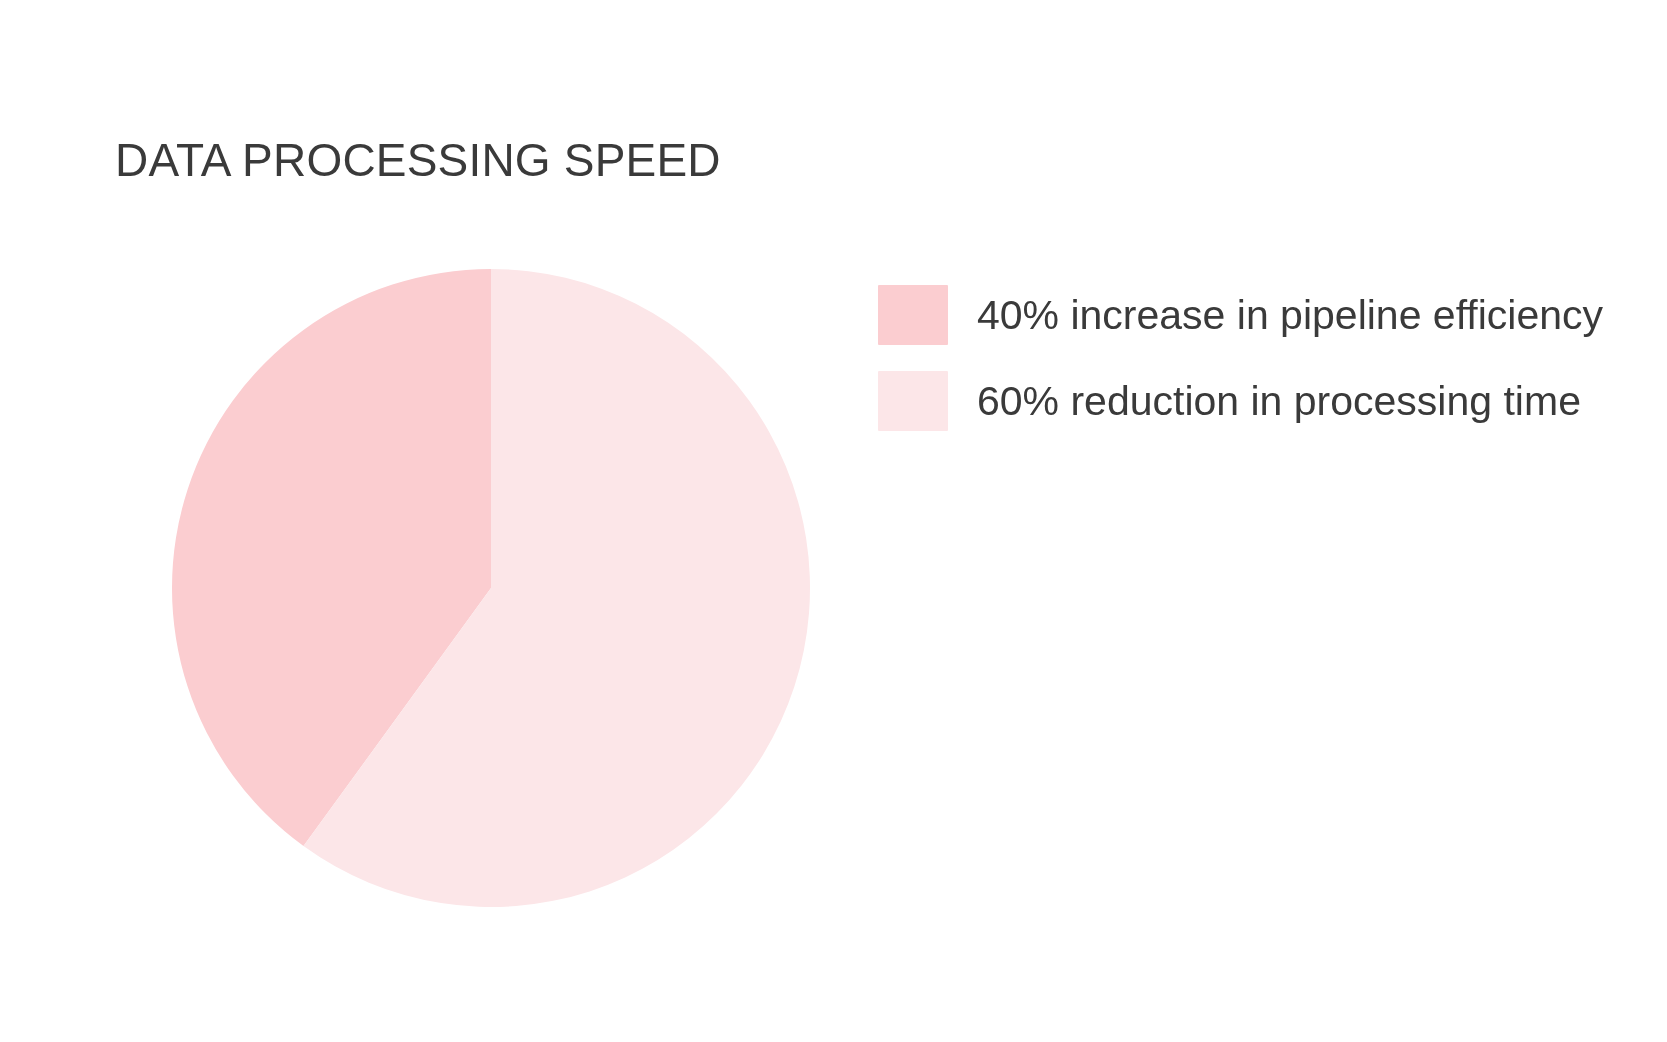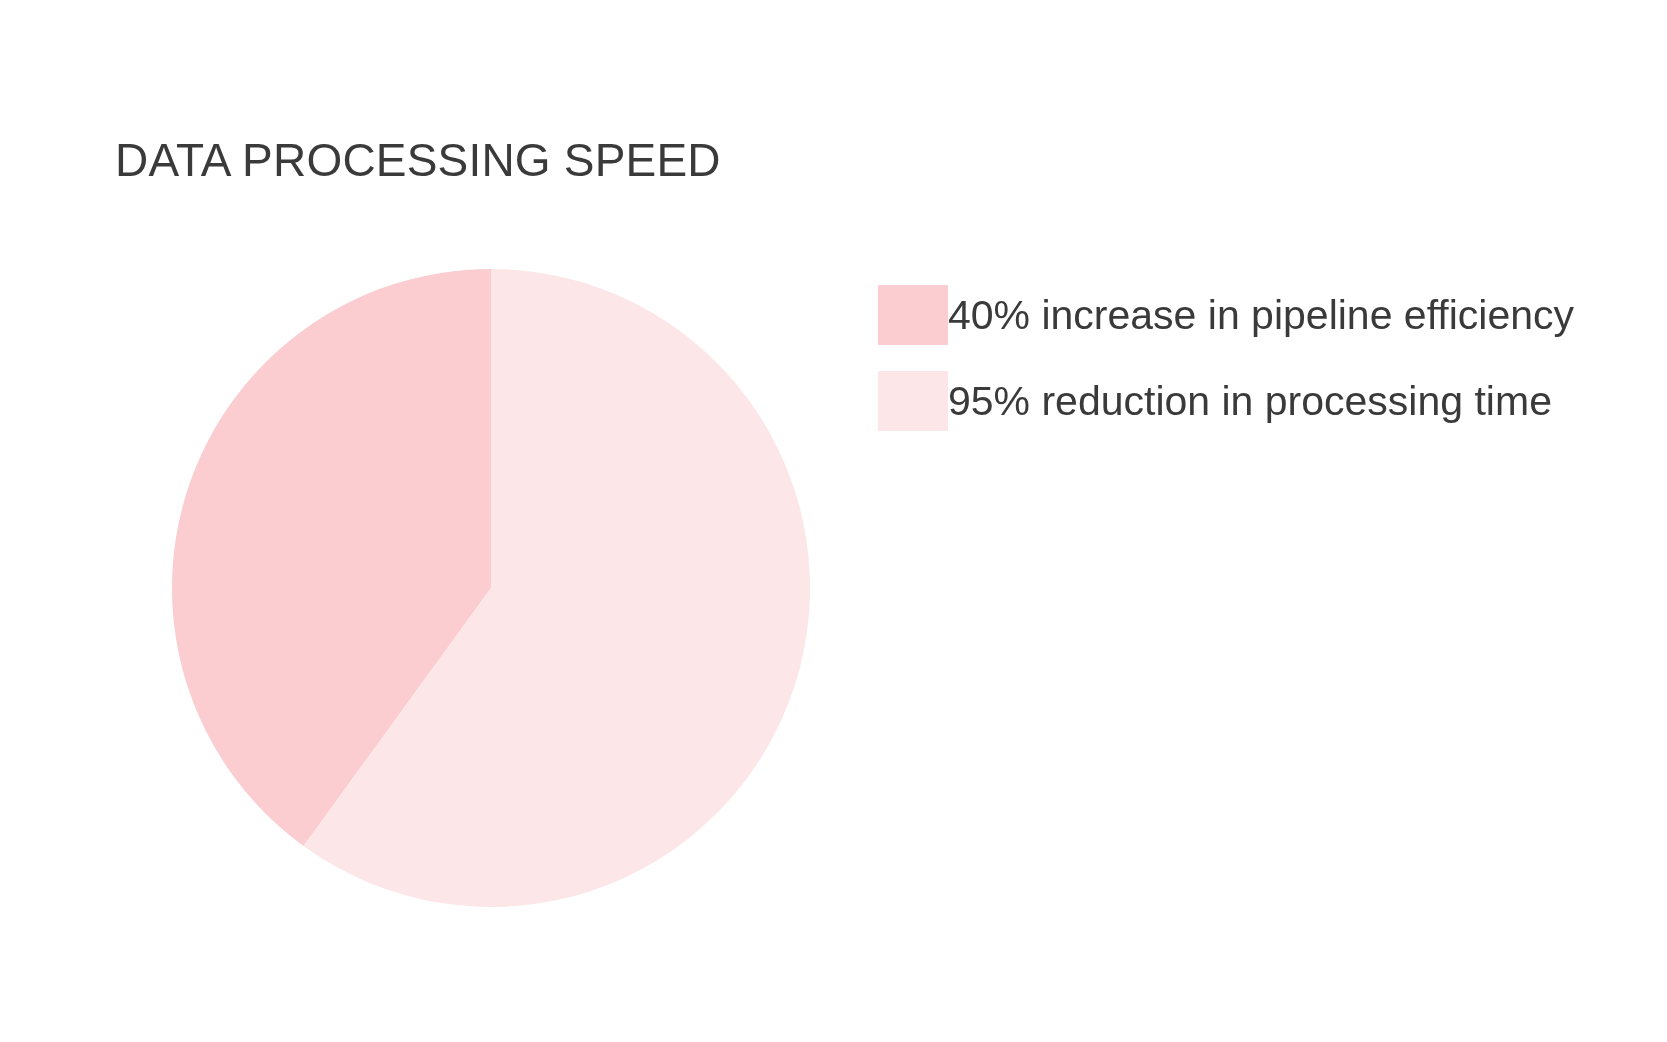--- a/index.html
+++ b/index.html
@@ -76,20 +76,21 @@
     align-items: center;
     height: 86px;
   }
   .legend-swatch {
     width: 70px;
     height: 60px;
     flex: 0 0 auto;
     border-radius: 1px;
   }
   .legend-label {
+    margin-left: 29px;
     font-size: 41px;
     line-height: 48px;
     color: #3a3a3a;
     white-space: nowrap;
     font-weight: 400;
   }
 </style>
 </head>
 <body>
 
@@ -110,19 +111,19 @@
 
     <div id="legend">
 
       <div class="legend-row">
         <span class="legend-swatch" id="swatch-0" style="background: rgb(251, 205, 208);"></span>
         <span class="legend-label">40% increase in pipeline efficiency</span>
       </div>
 
       <div class="legend-row">
         <span class="legend-swatch" id="swatch-1" style="background: rgb(252, 230, 232);"></span>
-        <span class="legend-label">95% reduction in processing time</span>
+        <span class="legend-label">60% reduction in processing time</span>
       </div>
 
     </div>
 
   </div>
 </div>
 
 </body></html>

